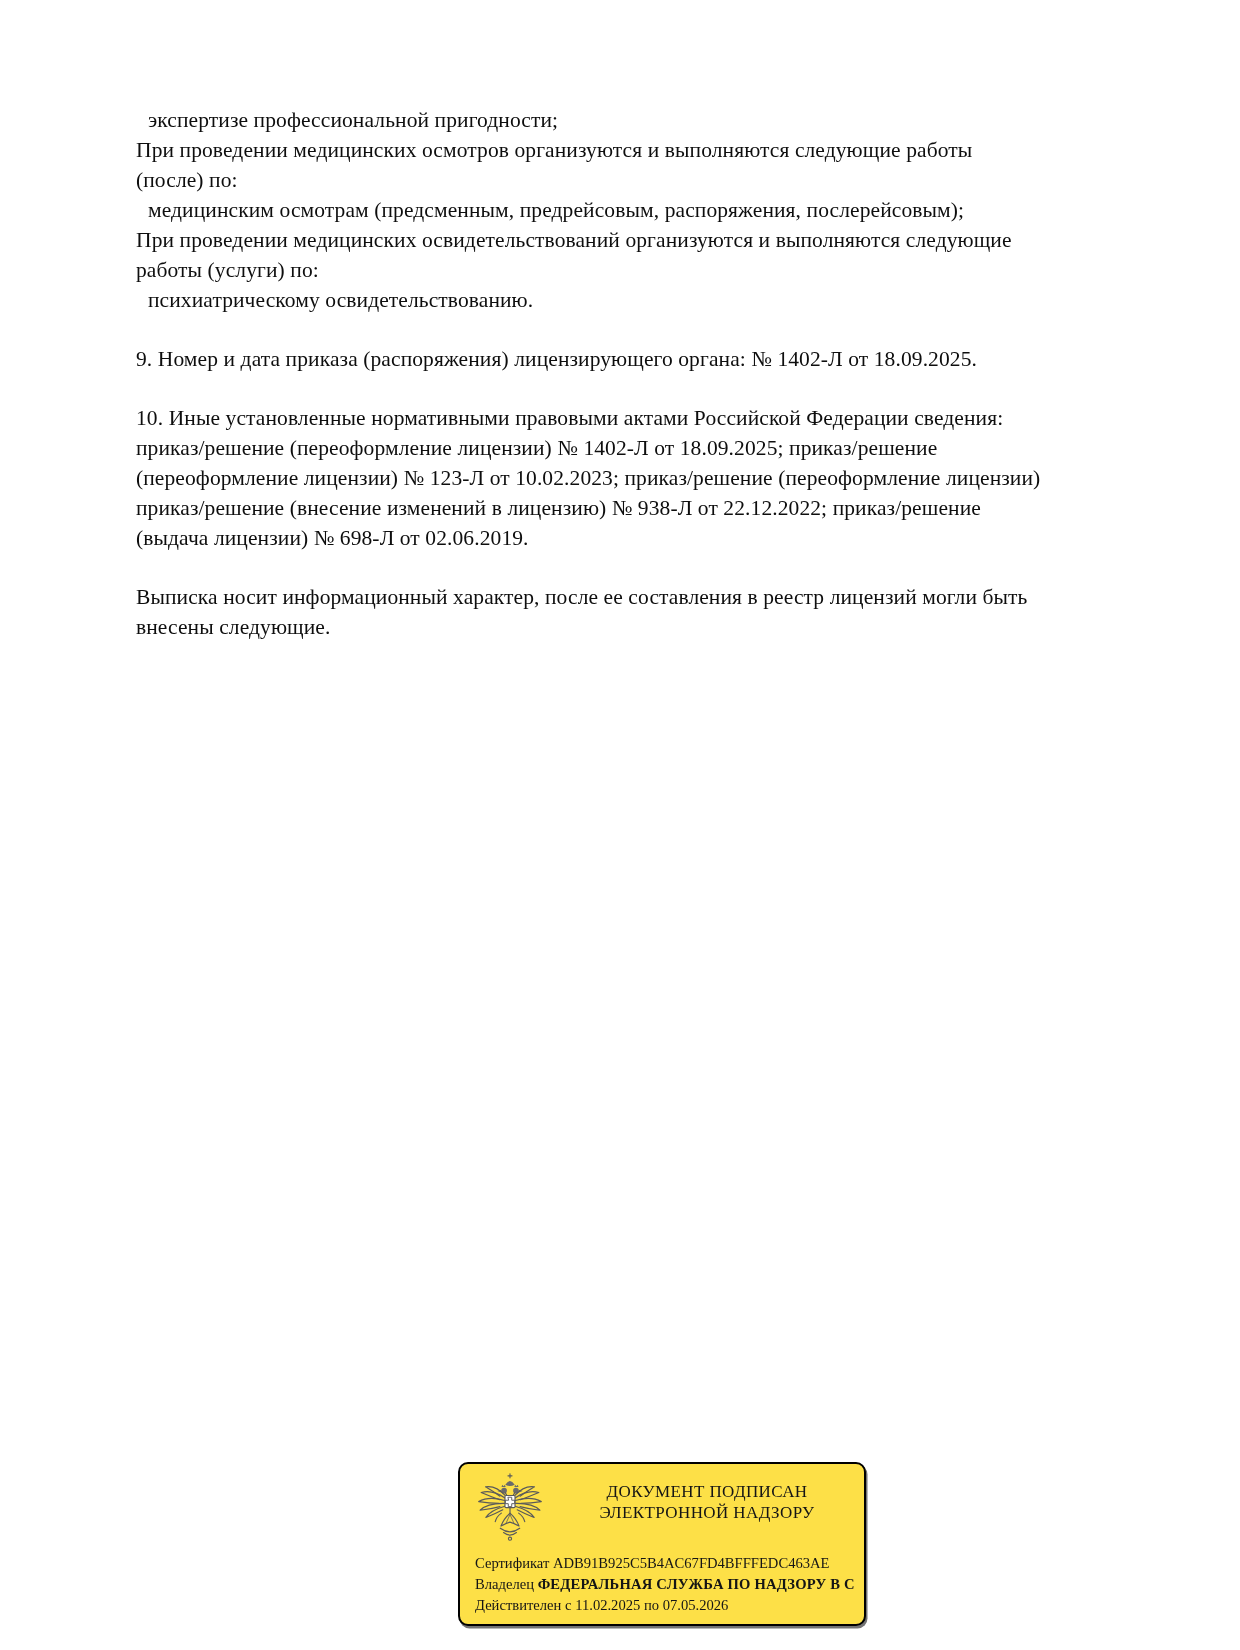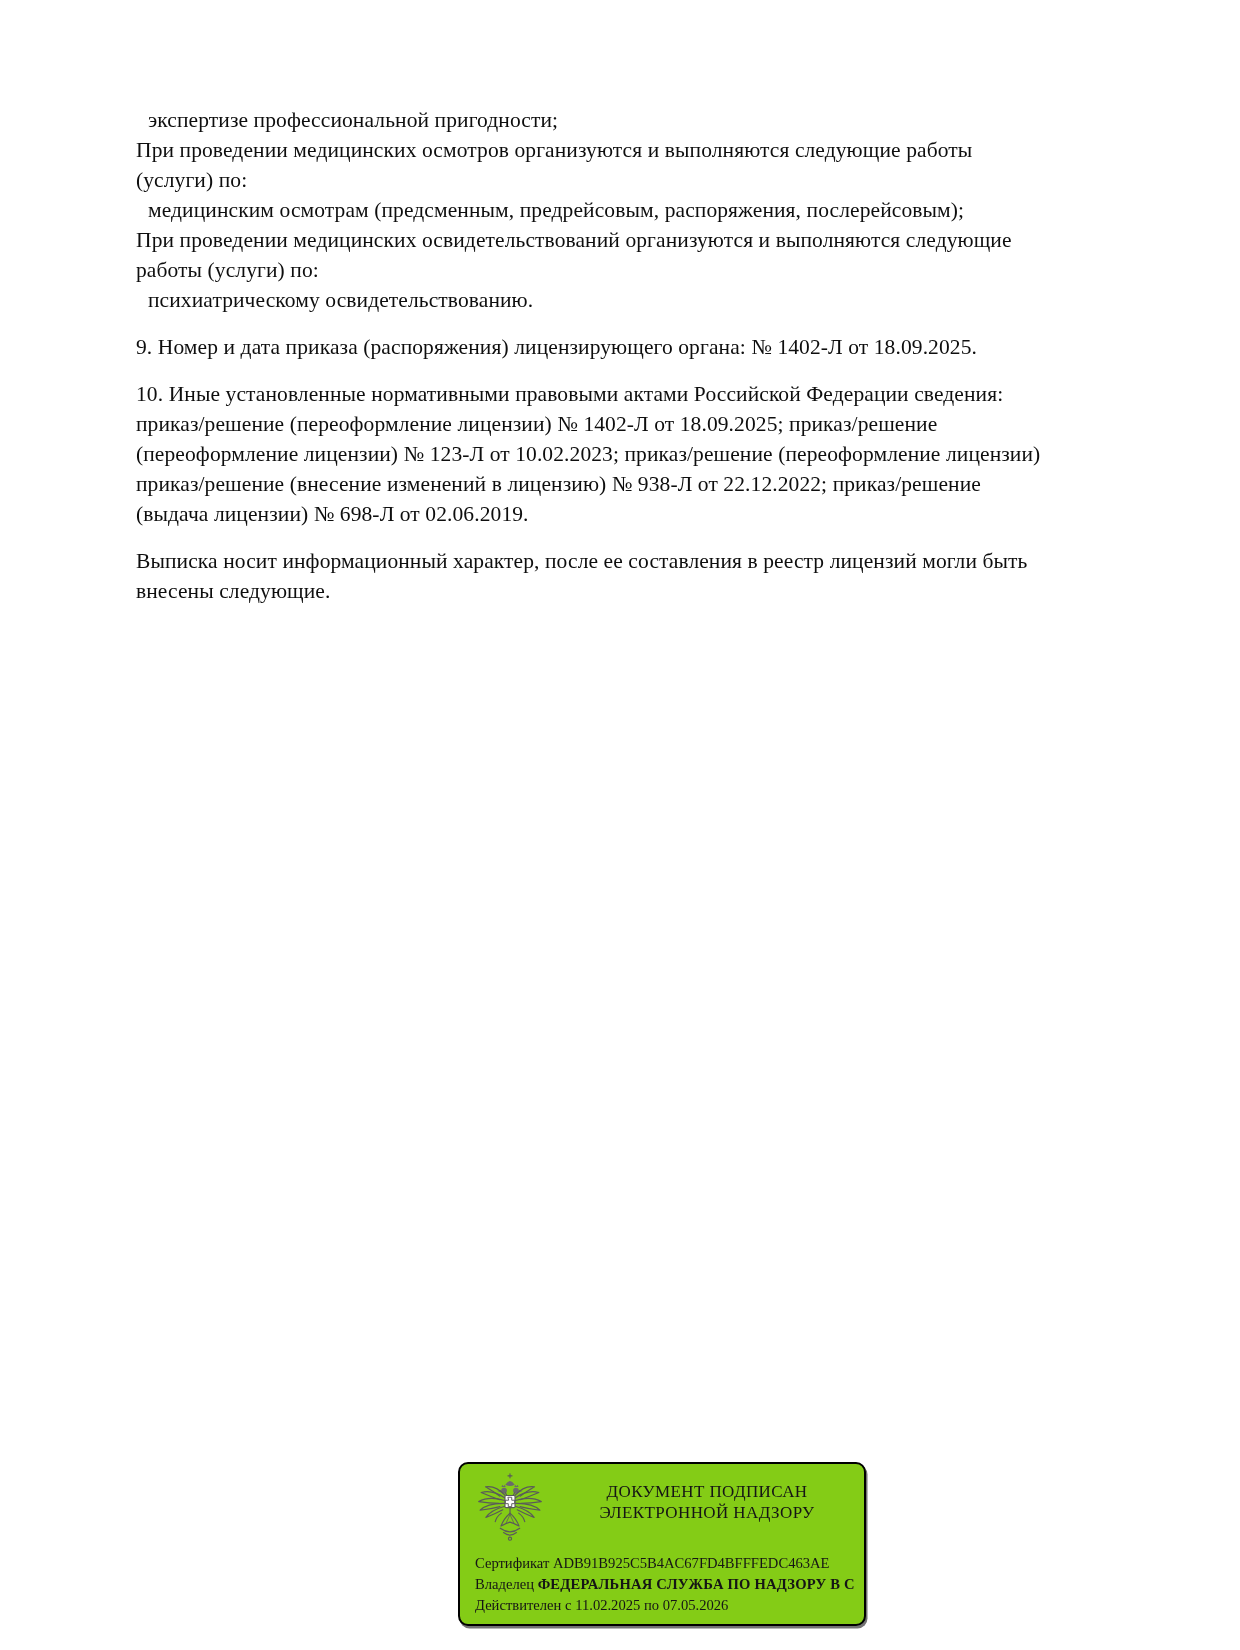--- a/index.html
+++ b/index.html
@@ -17,35 +17,35 @@
   
   .doc-body {
     position: absolute;
     left: 136px;
     top: 105px;
     width: 980px;
     font-size: 21.5px;
     line-height: 30px;
     letter-spacing: 0.1px;
   }
-  .para + .para { margin-top: 17px; }
+  .para + .para { margin-top: 29px; }
   .line { white-space: nowrap; }
   .line.indent { padding-left: 12px; }
 
   
   .stamp {
     position: absolute;
     left: 458px;
     top: 1462px;
     width: 408px;
     height: 164px;
     box-sizing: border-box;
     border: 2.5px solid #000;
     border-radius: 10px;
-    background: #84cc16;
+    background: #fde047;
     box-shadow: 1.5px 2.5px 0 rgba(0,0,0,0.55);
   }
   .emblem {
     position: absolute;
     left: 14px;
     top: 8px;
     width: 72px;
     height: 75px;
   }
   .stamp-title {
@@ -74,21 +74,21 @@
 </style>
 </head>
 <body>
 
 <div class="page">
 
   <div class="doc-body">
       <div class="para">
         <div class="line indent">экспертизе профессиональной пригодности;</div>
         <div class="line">При проведении медицинских осмотров организуются и выполняются следующие работы</div>
-        <div class="line">(услуги) по:</div>
+        <div class="line">(после) по:</div>
         <div class="line indent">медицинским осмотрам (предсменным, предрейсовым, распоряжения, послерейсовым);</div>
         <div class="line">При проведении медицинских освидетельствований организуются и выполняются следующие</div>
         <div class="line">работы (услуги) по:</div>
         <div class="line indent">психиатрическому освидетельствованию.</div>
       </div>
       <div class="para">
         <div class="line">9. Номер и дата приказа (распоряжения) лицензирующего органа: № 1402-Л от 18.09.2025.</div>
       </div>
       <div class="para">
         <div class="line">10. Иные установленные нормативными правовыми актами Российской Федерации сведения:</div>

